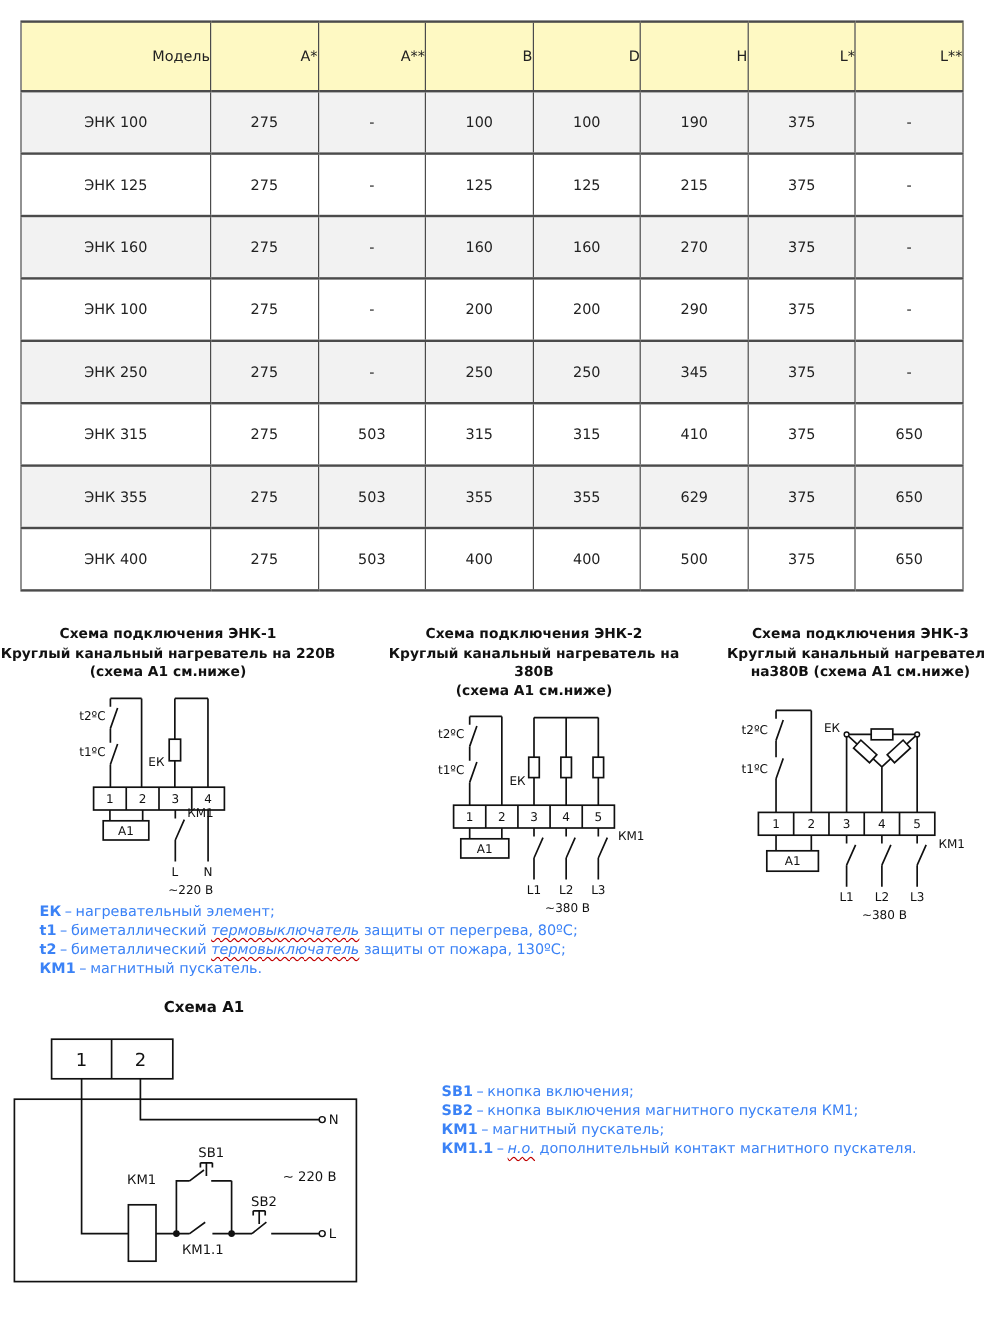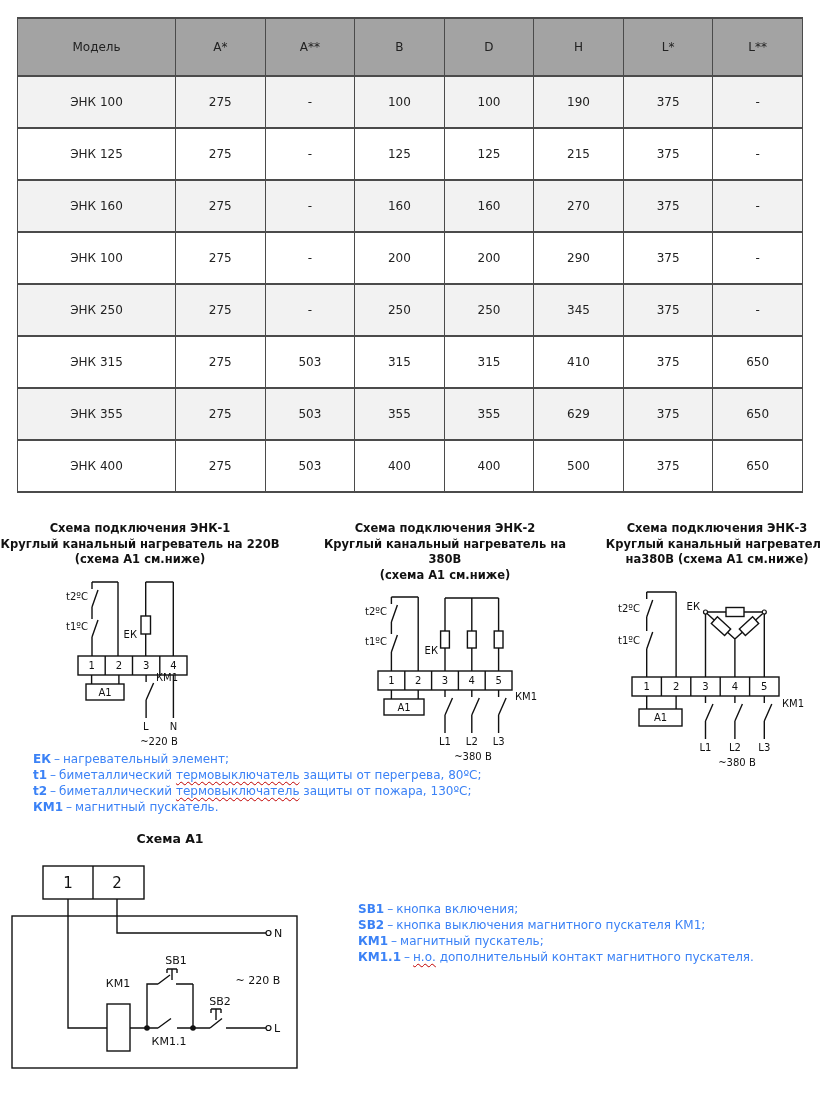--- a/index.html
+++ b/index.html
@@ -11,21 +11,21 @@
   
   .table-wrap { padding:17px 17px 0 17px; }
   table.dims {
     width:786px; border-collapse:collapse; table-layout:fixed;
     font-size:12px; color:#222;
   }
   table.dims th, table.dims td {
     border:1px solid #4b4b4b; border-top-width:2px; border-bottom-width:2px;
     text-align:center; vertical-align:middle; font-weight:normal; padding:0;
   }
-  table.dims th { height:56px; background:#a3a3a3; }
+  table.dims th { height:56px; background:#fef9c3;text-align:right; }
   table.dims td { height:50px; }
   table.dims col.model-col { width:158px; }
   table.dims tbody tr:nth-child(odd) { background:#f2f2f2; }
   table.dims tbody tr:nth-child(even) { background:#ffffff; }
   
   .diagrams { display:flex; margin-top:28px; height:226px; overflow:visible;gap:12px; }
   .diagram { overflow:visible; }
   .diagram.d1 { width:280px; }
   .diagram.d2 { width:270px; }
   .diagram.d3 { width:270px; }
@@ -47,23 +47,24 @@
   svg text.lab { font-size:11px; }
   
   .legend { font-size:12px; line-height:16px; color:#3b82f6; }
   .legend-1 { margin:4px 0 0 33px; }
   .legend .term { font-weight:bold; }
   .legend .dash { padding:0 3px; }
   .wavy {
     text-decoration-line:underline; text-decoration-style:wavy;
     text-decoration-color:#c00000; text-decoration-thickness:1px;
     text-underline-offset:2px;
+    font-style:italic;
   }
   
-  .schema-section { display:flex; margin-top:16px; }
+  .schema-section { display:flex; margin-top:16px;gap:10px; }
   .schema-left { width:330px; }
   .schema-title {
     width:300px; margin-left:20px; text-align:center;
     font-weight:bold; font-size:12.5px; color:#111;
   }
   .schema-left svg { display:block; margin-top:10px; overflow:visible; }
   .legend-a1 { margin-top:70px; margin-left:28px; }
 </style>
 </head>
 <body>

